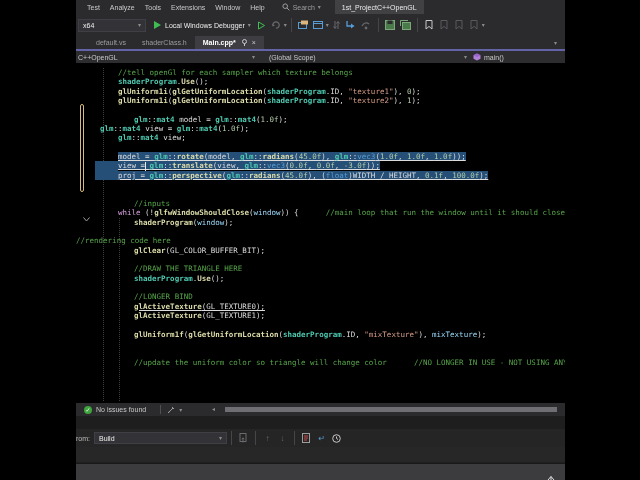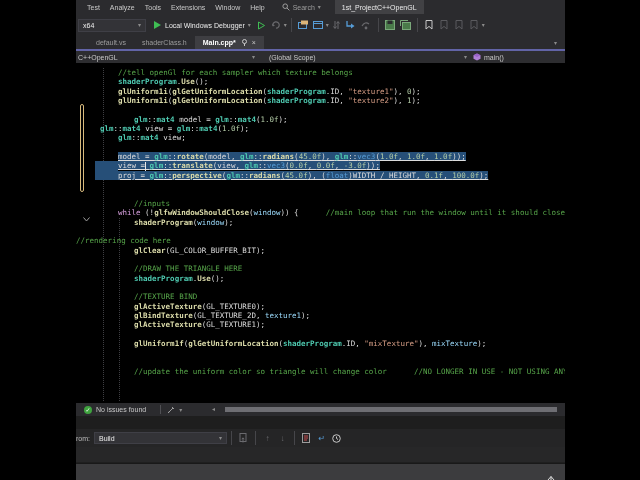--- a/index.html
+++ b/index.html
@@ -262,23 +262,22 @@
         <div class="cl" style="padding-left: 58px;"><span class="seg-c">//inputs</span></div>
         <div class="cl" style="padding-left: 42px;"><span class="seg-kp">while</span><span class="seg-p"> (!</span><span class="seg-f">glfwWindowShouldClose</span><span class="seg-p">(</span><span class="seg-v">window</span><span class="seg-p">)) {      </span><span class="seg-c">//main loop that run the window until it should close</span></div>
         <div class="cl" style="padding-left: 58px;"><span class="seg-f">shaderProgram</span><span class="seg-p">(</span><span class="seg-v">window</span><span class="seg-p">);</span></div>
         <div class="cl" style="padding-left: 58px;"></div>
         <div class="cl" style=""><span class="seg-c">//rendering code here</span></div>
         <div class="cl" style="padding-left: 58px;"><span class="seg-f">glClear</span><span class="seg-p">(GL_COLOR_BUFFER_BIT);</span></div>
         <div class="cl" style="padding-left: 58px;"></div>
         <div class="cl" style="padding-left: 58px;"><span class="seg-c">//DRAW THE TRIANGLE HERE</span></div>
         <div class="cl" style="padding-left: 58px;"><span class="seg-t">shaderProgram</span><span class="seg-p">.</span><span class="seg-f">Use</span><span class="seg-p">();</span></div>
         <div class="cl" style="padding-left: 58px;"></div>
-        <div class="cl" style="padding-left: 58px;"><span class="seg-c">//TEXTURE BIND</span></div>
-        <div class="cl" style="padding-left: 58px;"><span class="seg-f">glActiveTexture</span><span class="seg-p">(GL_TEXTURE0);</span></div>
-        <div class="cl" style="padding-left: 58px;"><span class="seg-f">glBindTexture</span><span class="seg-p">(GL_TEXTURE_2D, </span><span class="seg-v">texture1</span><span class="seg-p">);</span></div>
+        <div class="cl" style="padding-left: 58px;"><span class="seg-c">//LONGER BIND</span></div>
+        <div class="cl" style="padding-left: 58px; text-decoration: underline;"><span class="seg-f">glActiveTexture</span><span class="seg-p">(GL_TEXTURE0);</span></div>
         <div class="cl" style="padding-left: 58px;"><span class="seg-f">glActiveTexture</span><span class="seg-p">(GL_TEXTURE1);</span></div>
         <div class="cl" style="padding-left: 58px;"></div>
         <div class="cl" style="padding-left: 58px;"><span class="seg-f">glUniform1f</span><span class="seg-p">(</span><span class="seg-f">glGetUniformLocation</span><span class="seg-p">(</span><span class="seg-t">shaderProgram</span><span class="seg-p">.ID, </span><span class="seg-s">"mixTexture"</span><span class="seg-p">), </span><span class="seg-v">mixTexture</span><span class="seg-p">);</span></div>
         <div class="cl" style="padding-left: 58px;"></div>
         <div class="cl" style="padding-left: 58px;"></div>
         <div class="cl" style="padding-left: 58px;"><span class="seg-c">//update the uniform color so triangle will change color</span><span class="seg-p">      </span><span class="seg-c">//NO LONGER IN USE - NOT USING ANY MORE</span></div>
       </div>
     <div class="caret-blink"></div>
   </div>
 

